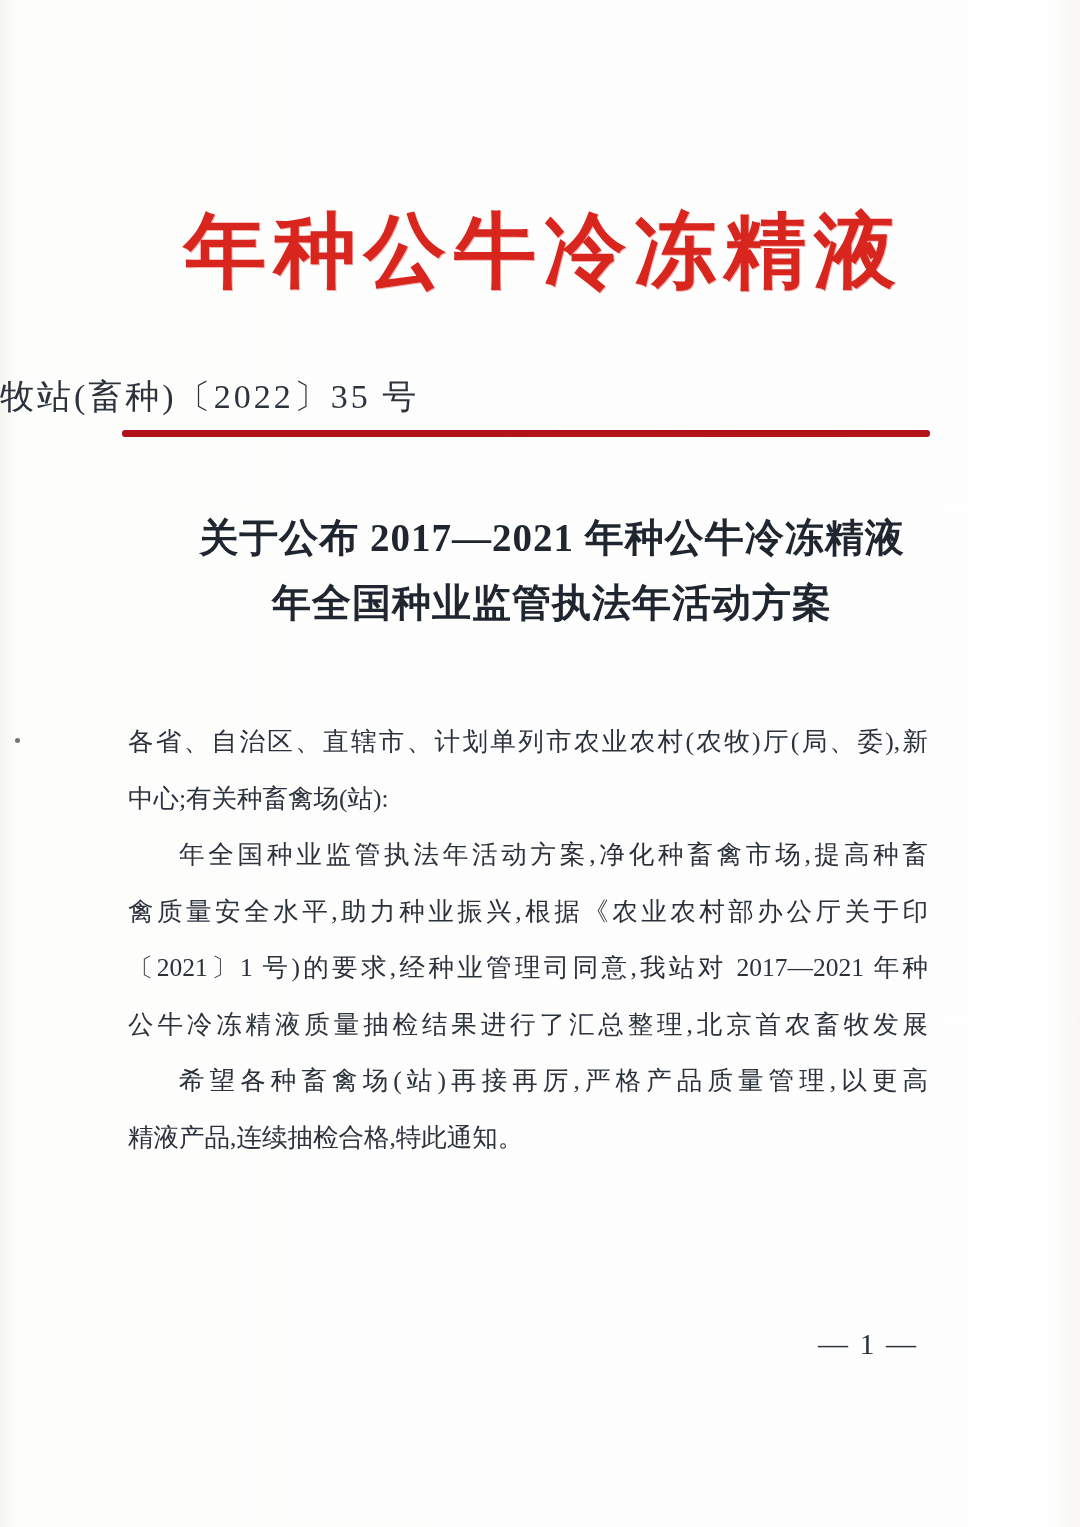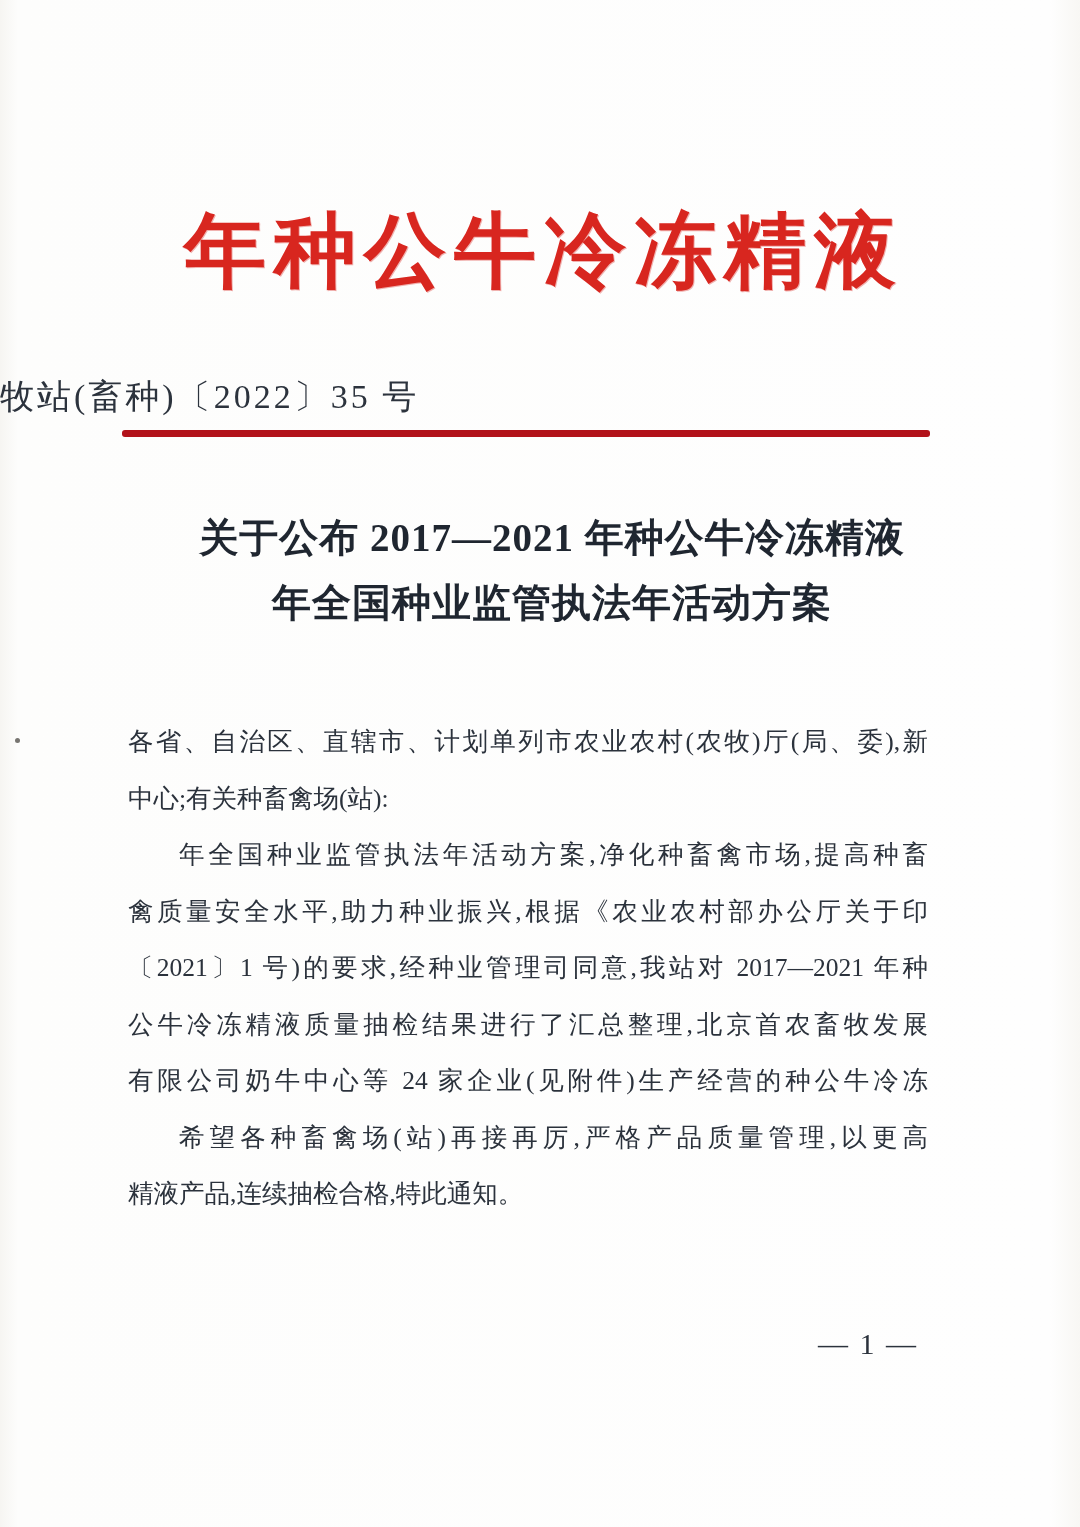--- a/index.html
+++ b/index.html
@@ -138,21 +138,20 @@
     <div class="t-line">年全国种业监管执法年活动方案</div>
   </div>
 
   <div class="doc-body">
     <div class="line">各省、自治区、直辖市、计划单列市农业农村(农牧)厅(局、委),新</div>
     <div class="line para-end">中心;有关种畜禽场(站):</div>
     <div class="line indent">年全国种业监管执法年活动方案,净化种畜禽市场,提高种畜</div>
     <div class="line">禽质量安全水平,助力种业振兴,根据《农业农村部办公厅关于印</div>
     <div class="line">〔2021〕1 号)的要求,经种业管理司同意,我站对 2017—2021 年种</div>
     <div class="line">公牛冷冻精液质量抽检结果进行了汇总整理,北京首农畜牧发展</div>
-    <div class="line">有限公司奶牛中心等 24 家企业(见附件)生产经营的种公牛冷冻</div>
     <div class="line indent">希望各种畜禽场(站)再接再厉,严格产品质量管理,以更高</div>
     <div class="line para-end">精液产品,连续抽检合格,特此通知。</div>
   </div>
 
   <div class="page-number">— 1 —</div>
 
   <div class="speck"></div>
 
 </div>
 

